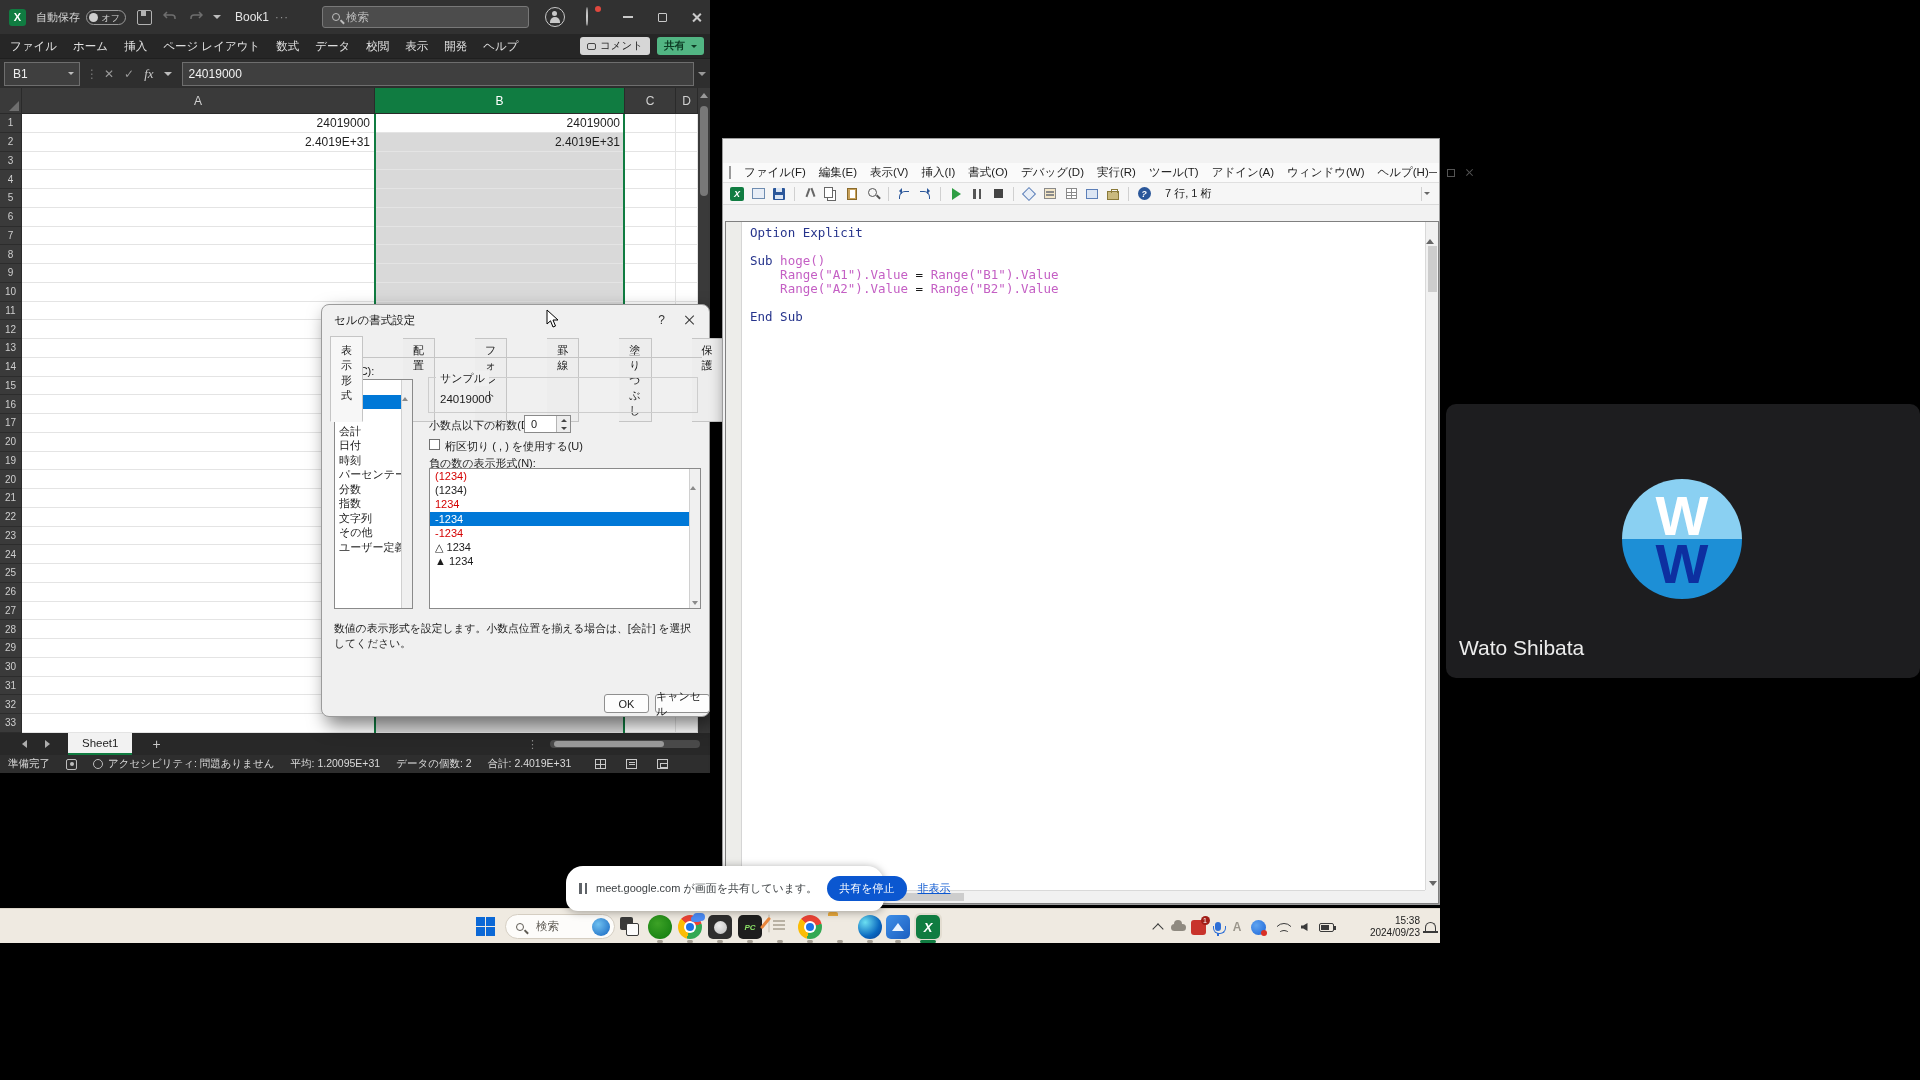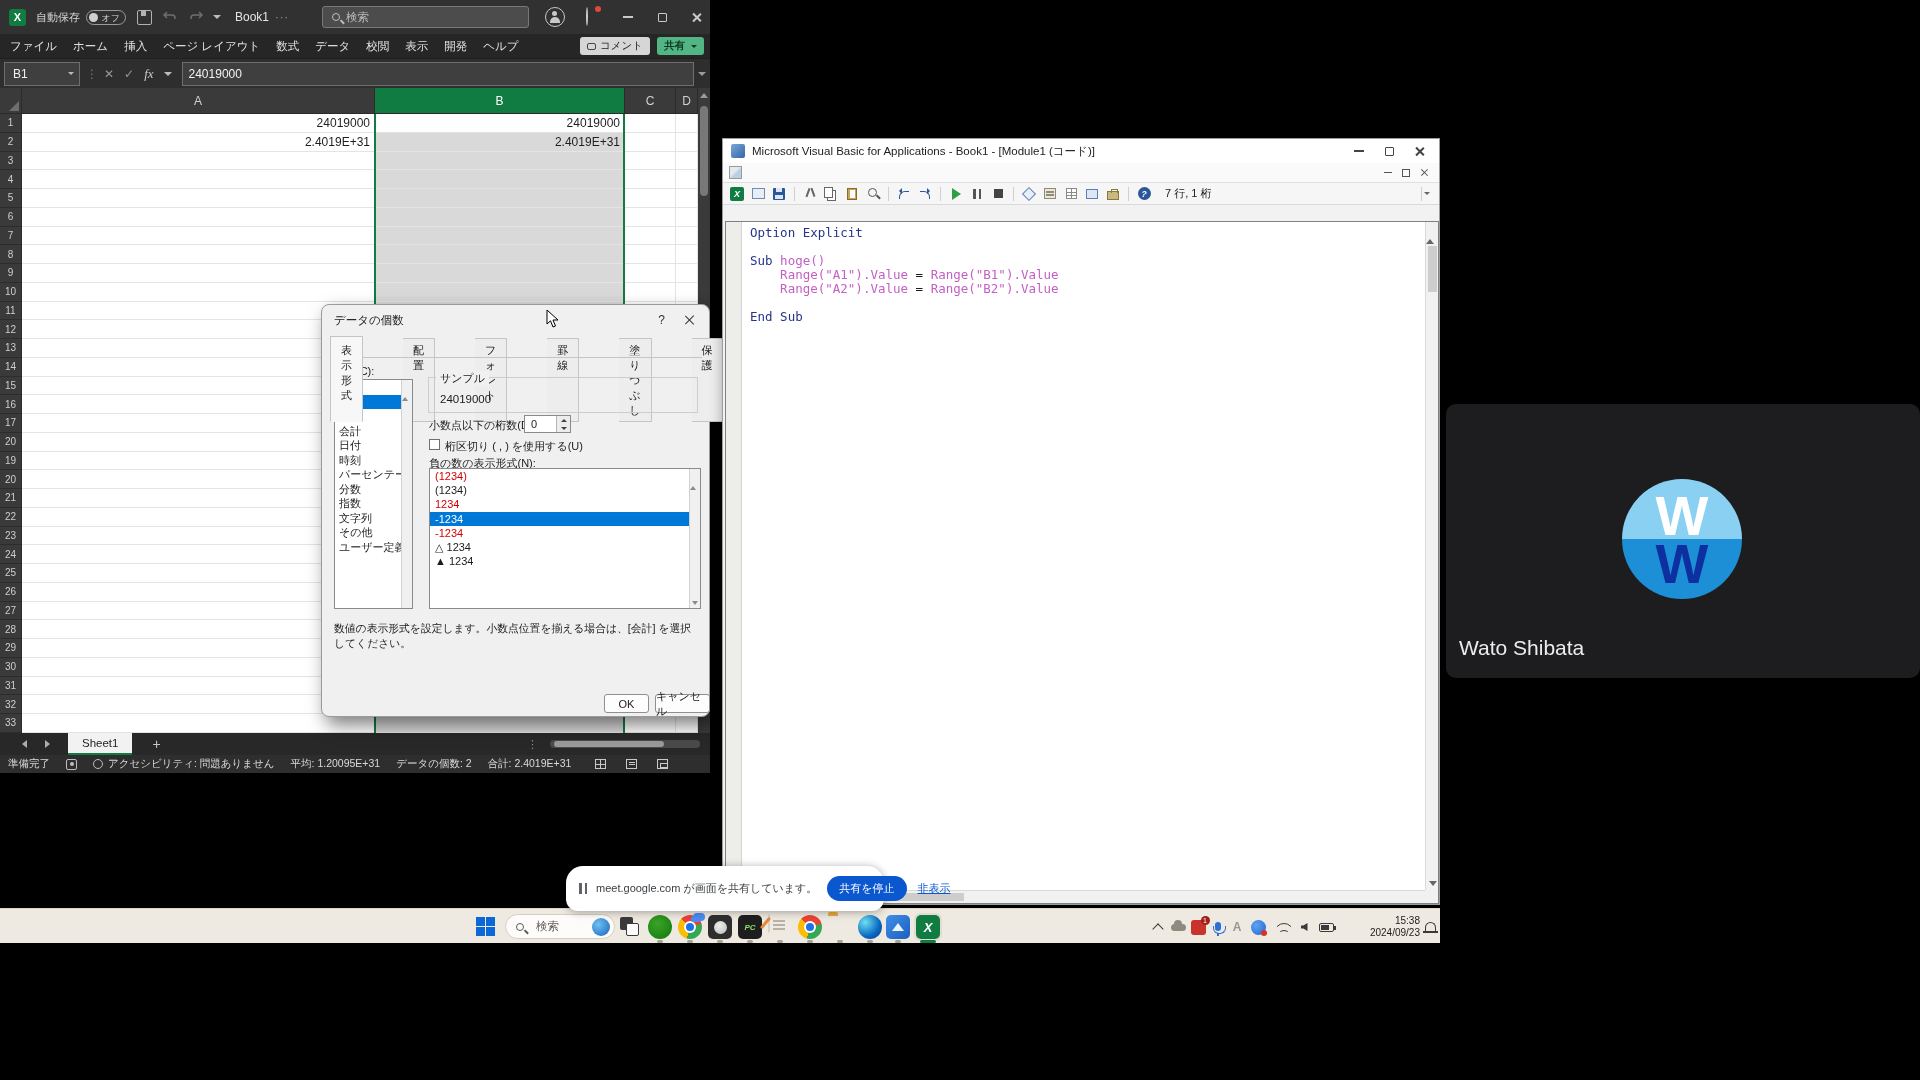--- a/index.html
+++ b/index.html
@@ -675,21 +675,21 @@
     <div class="view-icos">
       <i class="vi grid"></i>
       <i class="vi page"></i>
       <i class="vi brk"></i>
     </div>
   </div>
 </div>
 
 <div id="dialog" class="abs">
   <div class="dlg-title abs">
-    <span class="t">データの個数</span>
+    <span class="t">セルの書式設定</span>
   </div>
   <span class="dlg-help">?</span>
   <i class="dlg-x"></i>
   <div id="dlg-tabs" class="dlg-tabs abs">
       <span class="dtab active">表示形式</span>
       <span class="dtab">配置</span>
       <span class="dtab">フォント</span>
       <span class="dtab">罫線</span>
       <span class="dtab">塗りつぶし</span>
       <span class="dtab">保護</span>
@@ -744,35 +744,35 @@
       <div class="neg-item black">▲ 1234</div>
       <div class="mini-scroll"><i class="u"></i><i class="d"></i></div>
     </div>
 
   <span class="dlg-desc">数値の表示形式を設定します。小数点位置を揃える場合は、[会計] を選択してください。</span>
   <div class="dlg-btn ok-btn">OK</div>
   <div class="dlg-btn cancel-btn">キャンセル</div>
 </div>
 
 <div id="vba" class="abs">
-  <div class="vba-titlebar abs">
-    <i class="vba-appico"></i>
-    <span class="vba-title">Microsoft Visual Basic for Applications - Book1 - [Module1 (コード)]</span>
-    <div class="vba-ctrl" style="right:72px;">
-        <i class="ic-min"></i>
-      </div>
-    <div class="vba-ctrl" style="right:42px;">
-        <i class="ic-max"></i>
-      </div>
-    <div class="vba-ctrl" style="right:12px;">
-        <i class="ic-x"></i>
-      </div>
-  </div>
   <div class="vba-menubar abs">
     <i class="vba-modico"></i>
+    <span id="vba-menus" class="flex">
+        <span class="vmenu">ファイル(F)</span>
+        <span class="vmenu">編集(E)</span>
+        <span class="vmenu">表示(V)</span>
+        <span class="vmenu">挿入(I)</span>
+        <span class="vmenu">書式(O)</span>
+        <span class="vmenu">デバッグ(D)</span>
+        <span class="vmenu">実行(R)</span>
+        <span class="vmenu">ツール(T)</span>
+        <span class="vmenu">アドイン(A)</span>
+        <span class="vmenu">ウィンドウ(W)</span>
+        <span class="vmenu">ヘルプ(H)</span>
+      </span>
     <div class="mdi-ctrls">
       <i class="mdi-min"></i>
       <i class="mdi-rest"></i>
       <i class="mdi-x"></i>
     </div>
   </div>
   <div id="vba-toolbar" class="vba-toolbar abs">
       <div class="tbi">
         <i class="xl-mini">X</i>
       </div>

